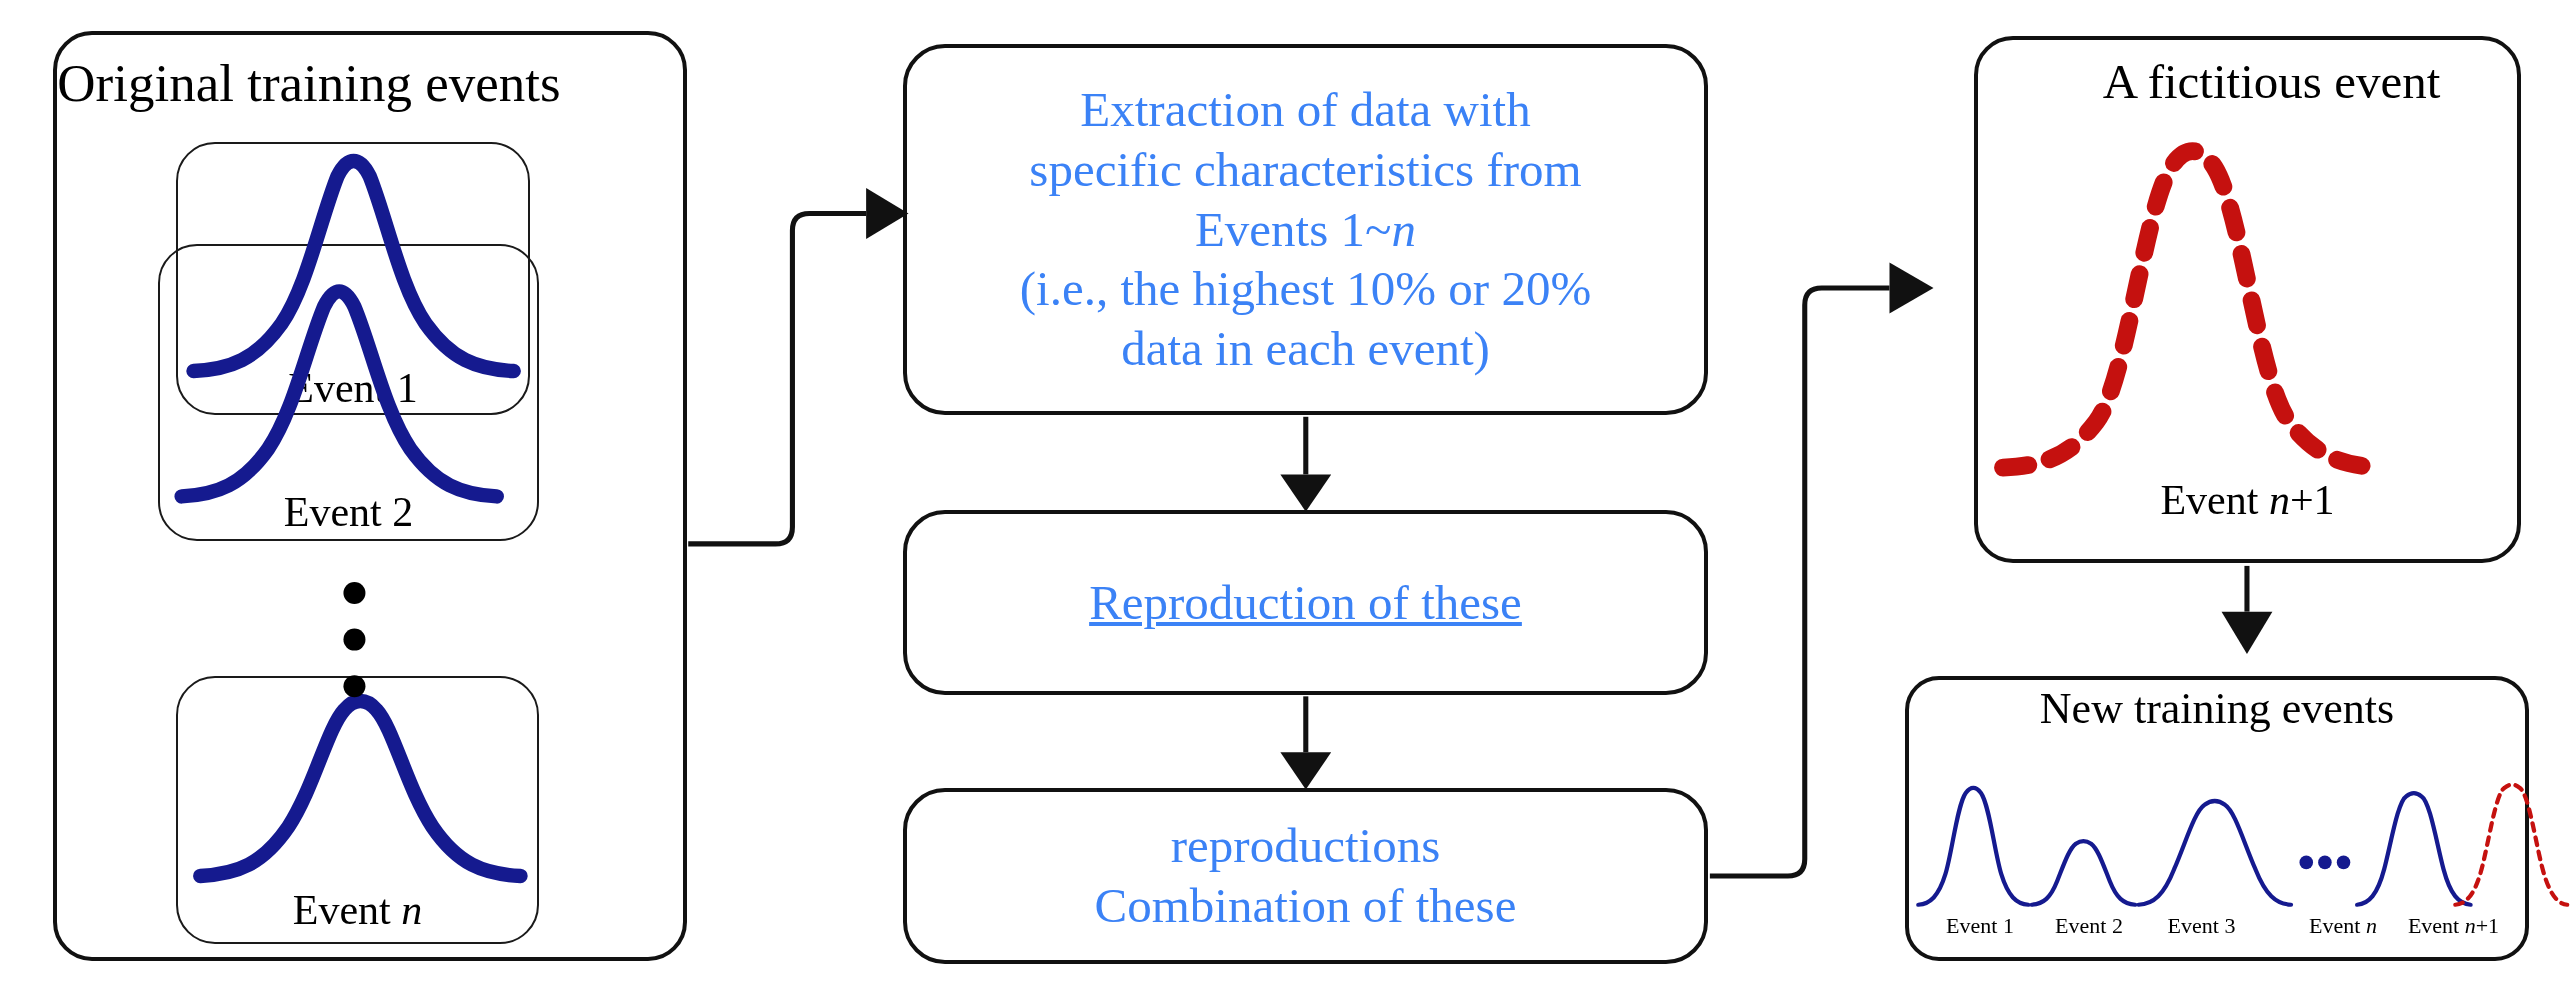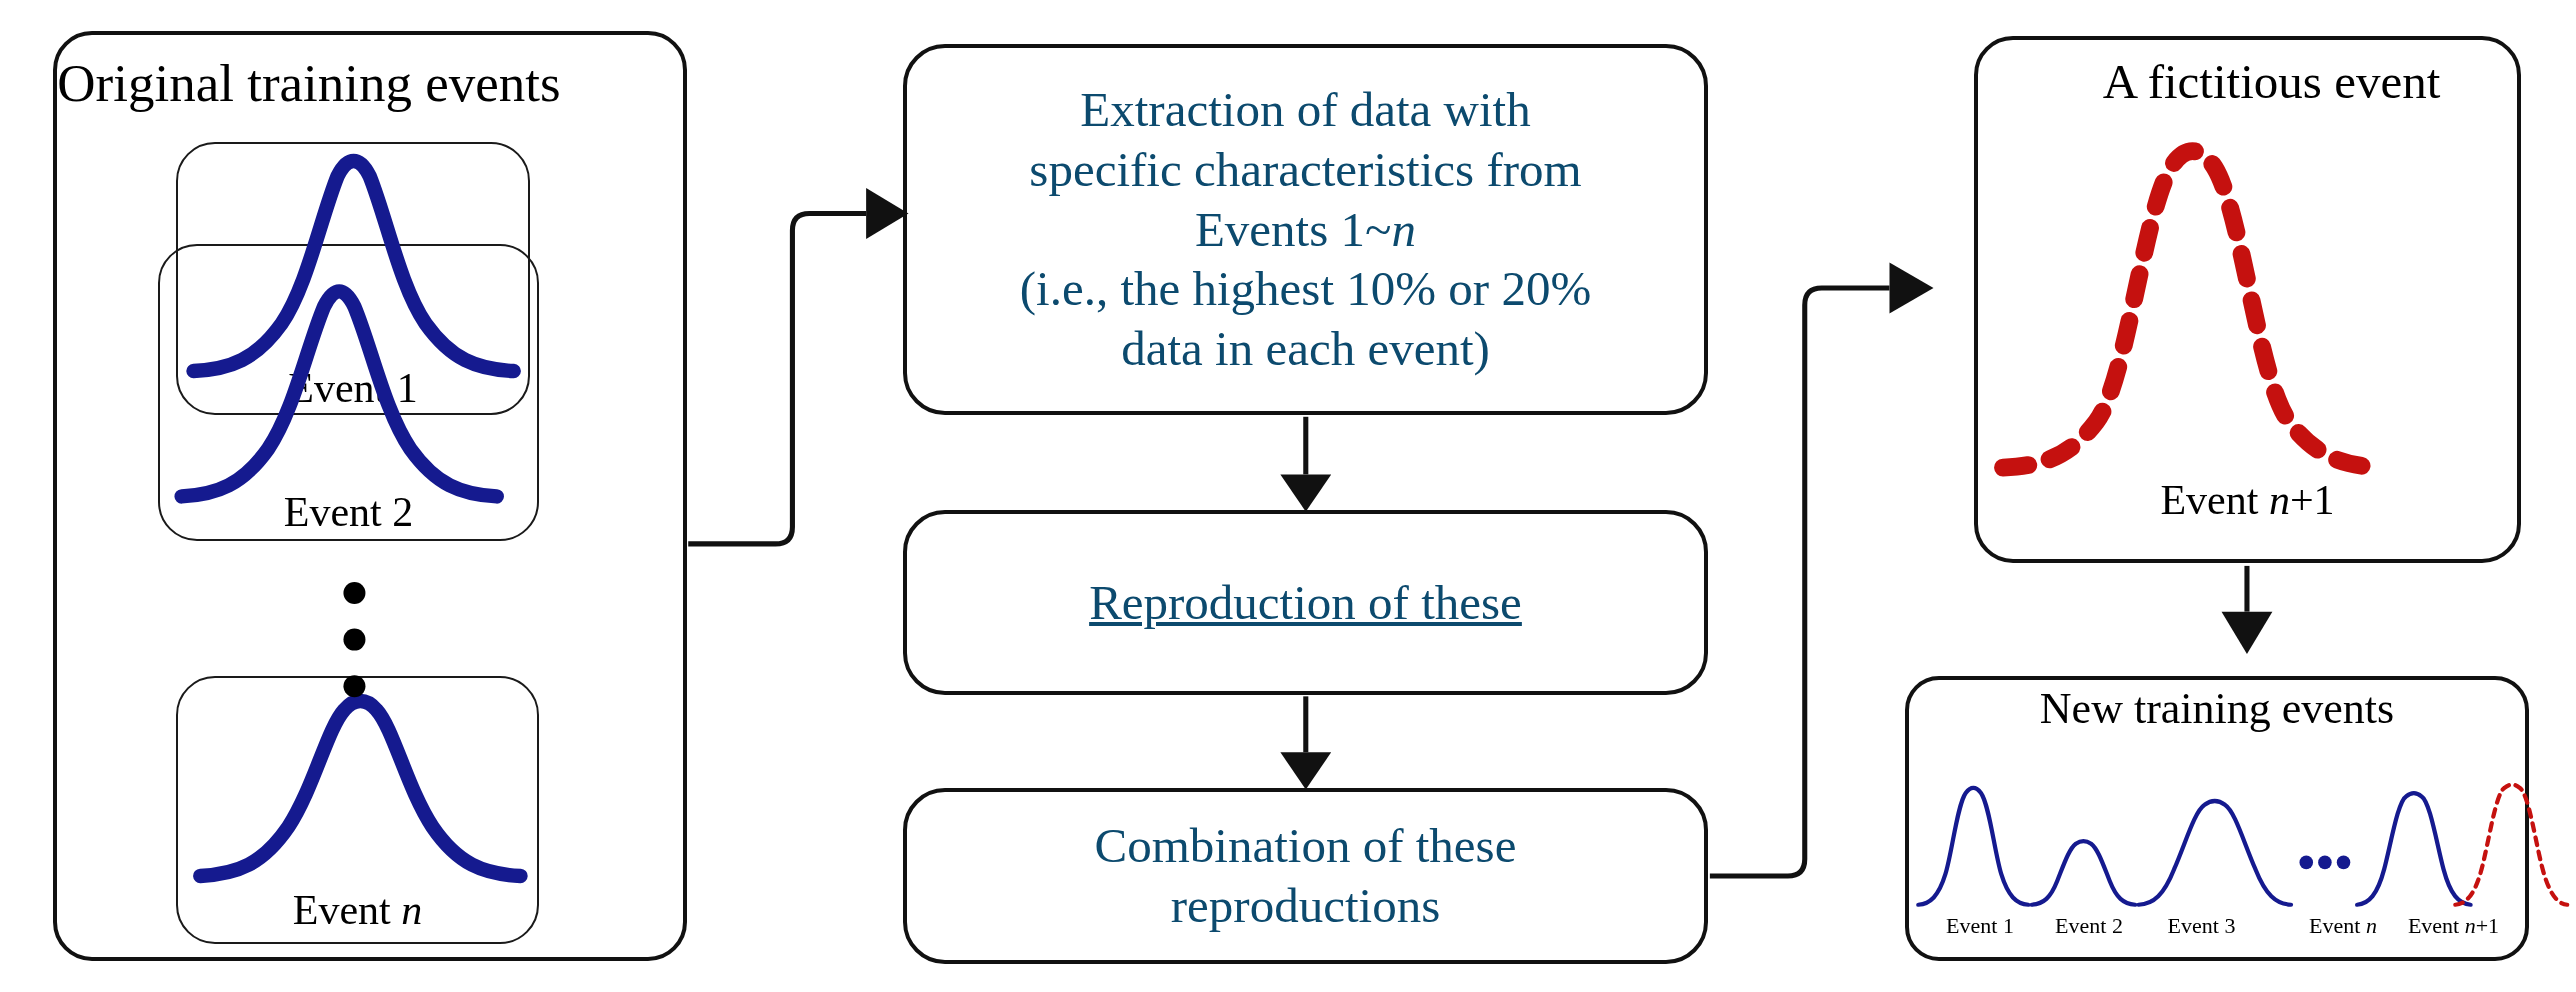--- a/index.html
+++ b/index.html
@@ -56,21 +56,21 @@
   .process-box {
     position: absolute;
     box-sizing: border-box;
     border: 4.2px solid #111111;
     border-radius: 42px;
     background: #ffffff;
     display: flex;
     align-items: center;
     justify-content: center;
     text-align: center;
-    color: #0c4a6e;
+    color: #3b82f6;
     line-height: 1.22;
     padding: 5.1px 22px;
   }
 
   
   .overlay {
     position: absolute;
     left: 0;
     top: 0;
     width: 2576px;
@@ -132,22 +132,22 @@
     <div><span>Events 1~</span><span class="italic-n">n</span></div>
     <div>(i.e., the highest 10% or 20%</div>
     <div>data in each event)</div>
   </div>
 
   <div class="process-box" style="left:903px; top:510px; width:805px; height:185px; font-size:49px; flex-direction:column;text-decoration:underline;">
     <div>Reproduction of these</div>
   </div>
 
   <div class="process-box" style="left:903px; top:788px; width:805px; height:176px; font-size:49px; flex-direction:column;">
+    <div>reproductions</div>
     <div>Combination of these</div>
-    <div>reproductions</div>
   </div>
 
   <div class="panel" style="left:1974px; top:36px; width:547px; height:527px;"></div>
   <div class="panel-title" style="left:1974px; top:53px; width:547px; font-size:49px;padding-left:24px;">A fictitious event</div>
   <div class="card-label" style="left:1974px; top:476px; width:547px; font-size:42px;">
     <span>Event </span><span class="italic-n">n</span><span>+1</span>
   </div>
 
   <div class="panel" style="left:1905px; top:676px; width:624px; height:285px; border-radius:34px;"></div>
   <div class="panel-title" style="left:1905px; top:683px; width:624px; font-size:44px;">New training events</div>

